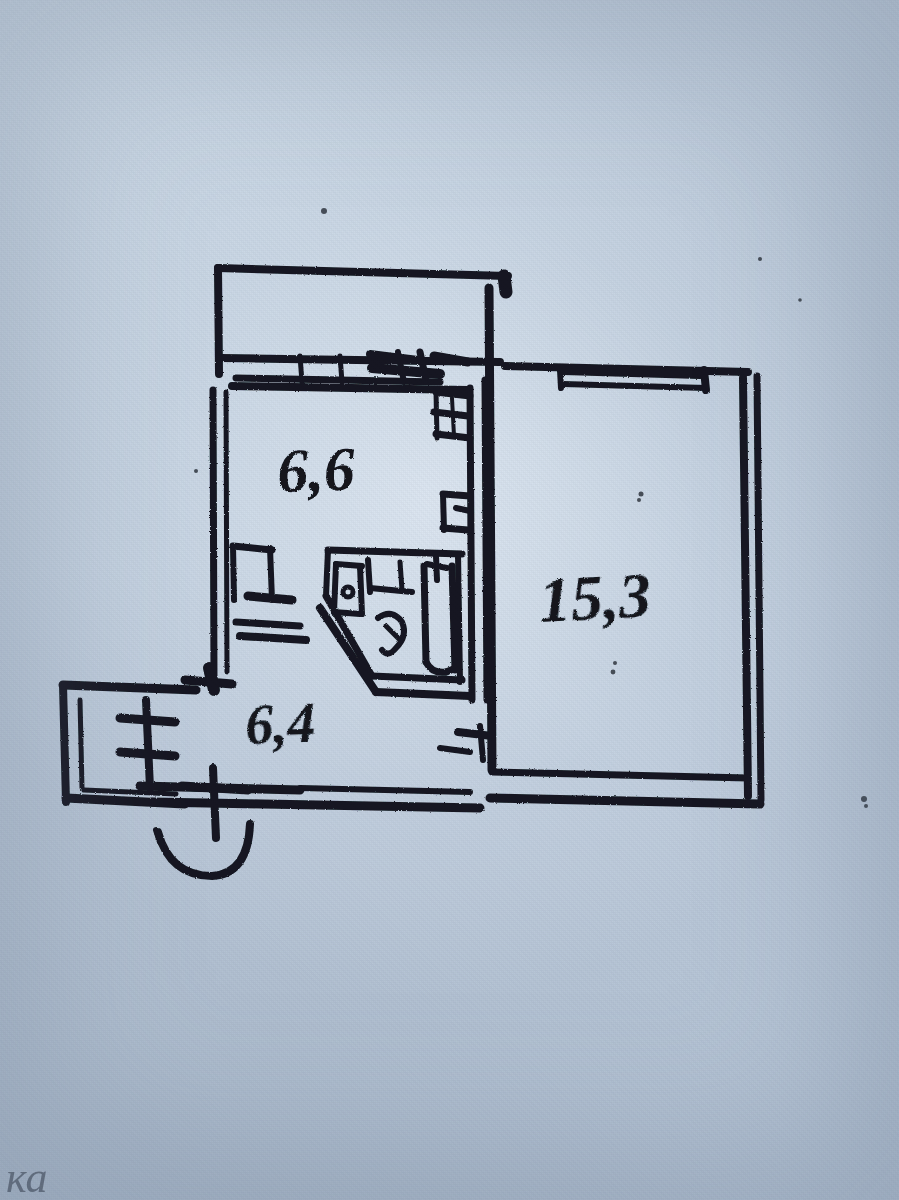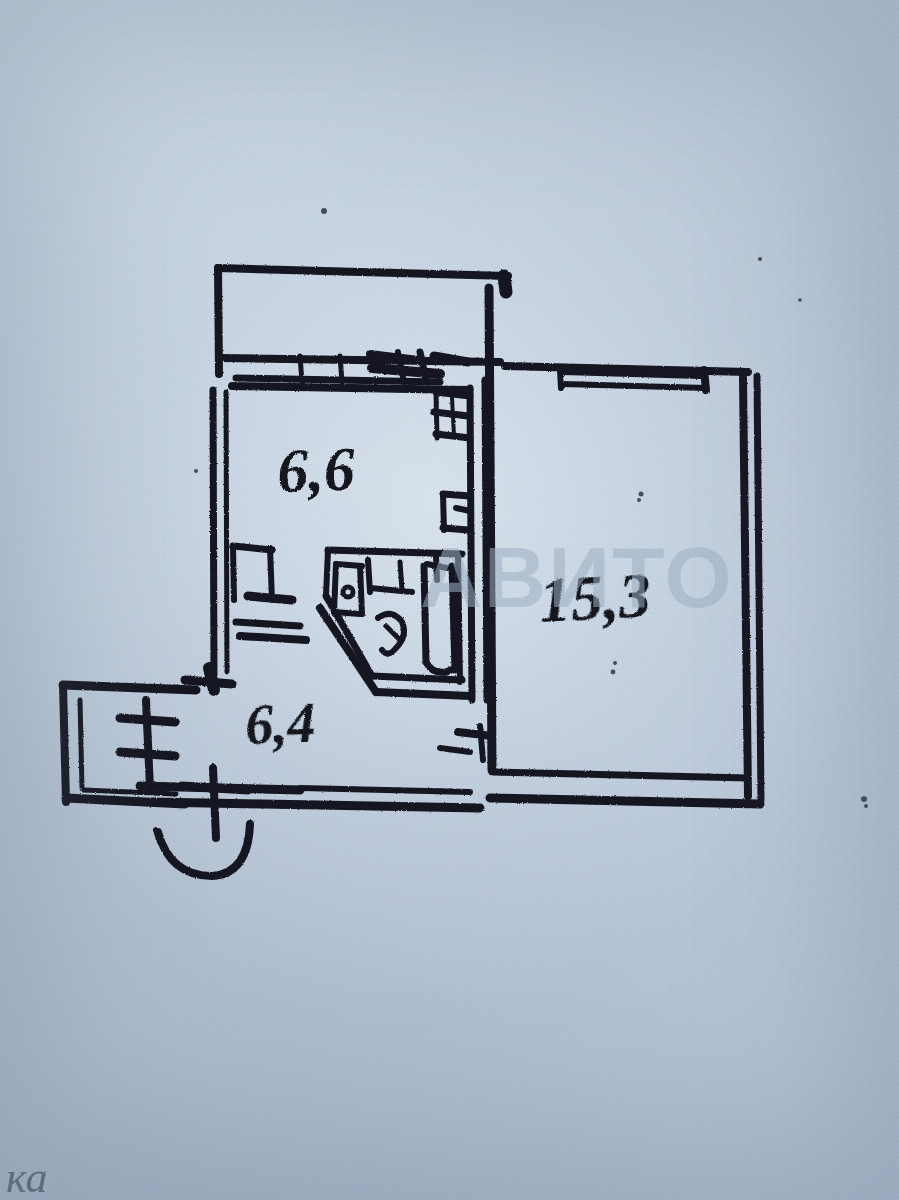--- a/index.html
+++ b/index.html
@@ -250,19 +250,18 @@
       <circle cx="864" cy="799" r="3"></circle>
       <circle cx="866" cy="806" r="2"></circle>
       <circle cx="760" cy="259" r="2"></circle>
       <circle cx="800" cy="300" r="1.8"></circle>
       <circle cx="615" cy="663" r="2"></circle>
       <circle cx="613" cy="672" r="2.4"></circle>
       <circle cx="196" cy="471" r="2"></circle>
     </g>
   </svg>
 
-  <div class="wm" style="left:420px; top:528px; font-size:86px;">АВИТО</div>
 
   <div class="edge-text" style="left:6px; top:1152px; font-size:44px;">ка</div>
 
   <div id="paper-grain"></div>
   <div id="vignette"></div>
 </div>
 
 </body></html>

